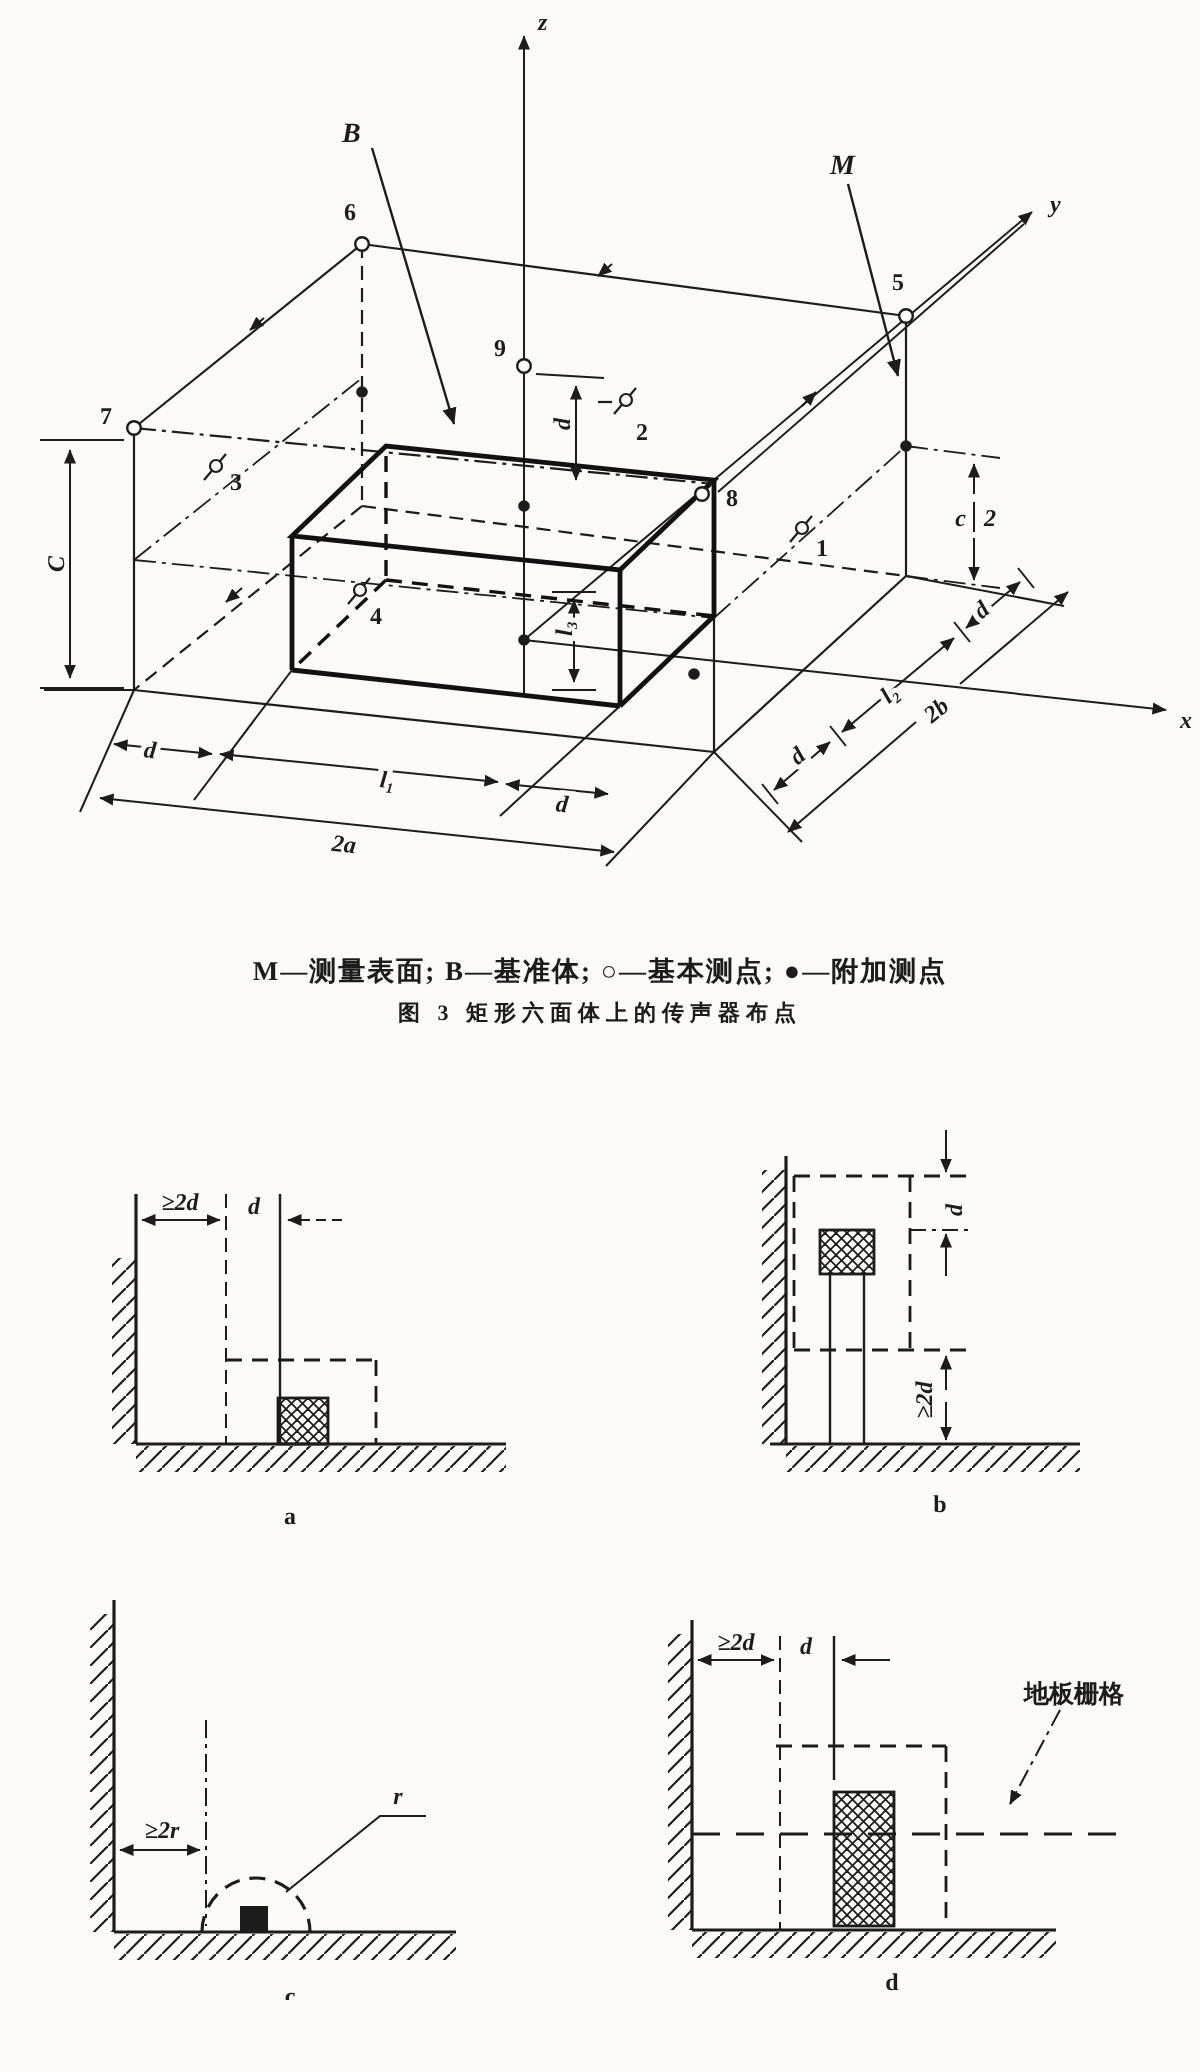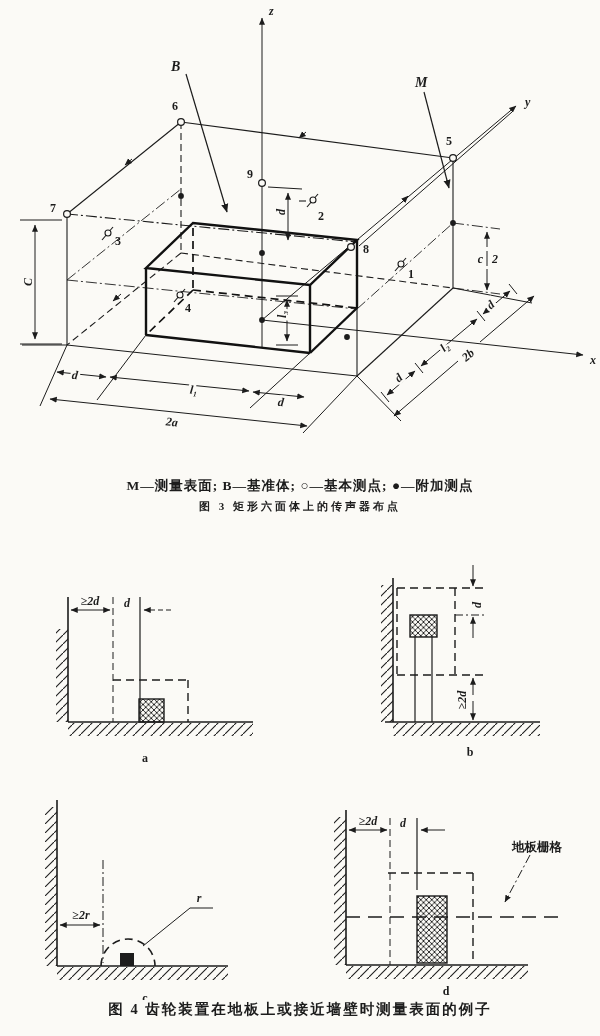--- a/index.html
+++ b/index.html
@@ -298,15 +298,14 @@
         <line x1="473" y1="328" x2="473" y2="418"></line>
       </g>
       <line x1="346" y1="372" x2="562" y2="372" stroke="#1c1c1c" stroke-width="1.4" stroke-dasharray="14 8"></line>
       <rect x="417" y="351" width="30" height="67" fill="url(#x4)" stroke="#1c1c1c" stroke-width="1.4"></rect>
       <line x1="530" y1="310" x2="505" y2="357" stroke="#1c1c1c" stroke-width="1" stroke-dasharray="9 3 2 3" marker-end="url(#ar4)"></line>
       <text x="537" y="306" text-anchor="middle" font-size="12.5" font-weight="bold">地板栅格</text>
       <text class="num" x="446" y="450" text-anchor="middle" font-size="14">d</text>
     </g>
   </svg>
 
-  <div class="caption-4">图 4  齿轮装置在地板上或接近墙壁时测量表面的例子</div>
 
 </div>
 
 </body></html>

